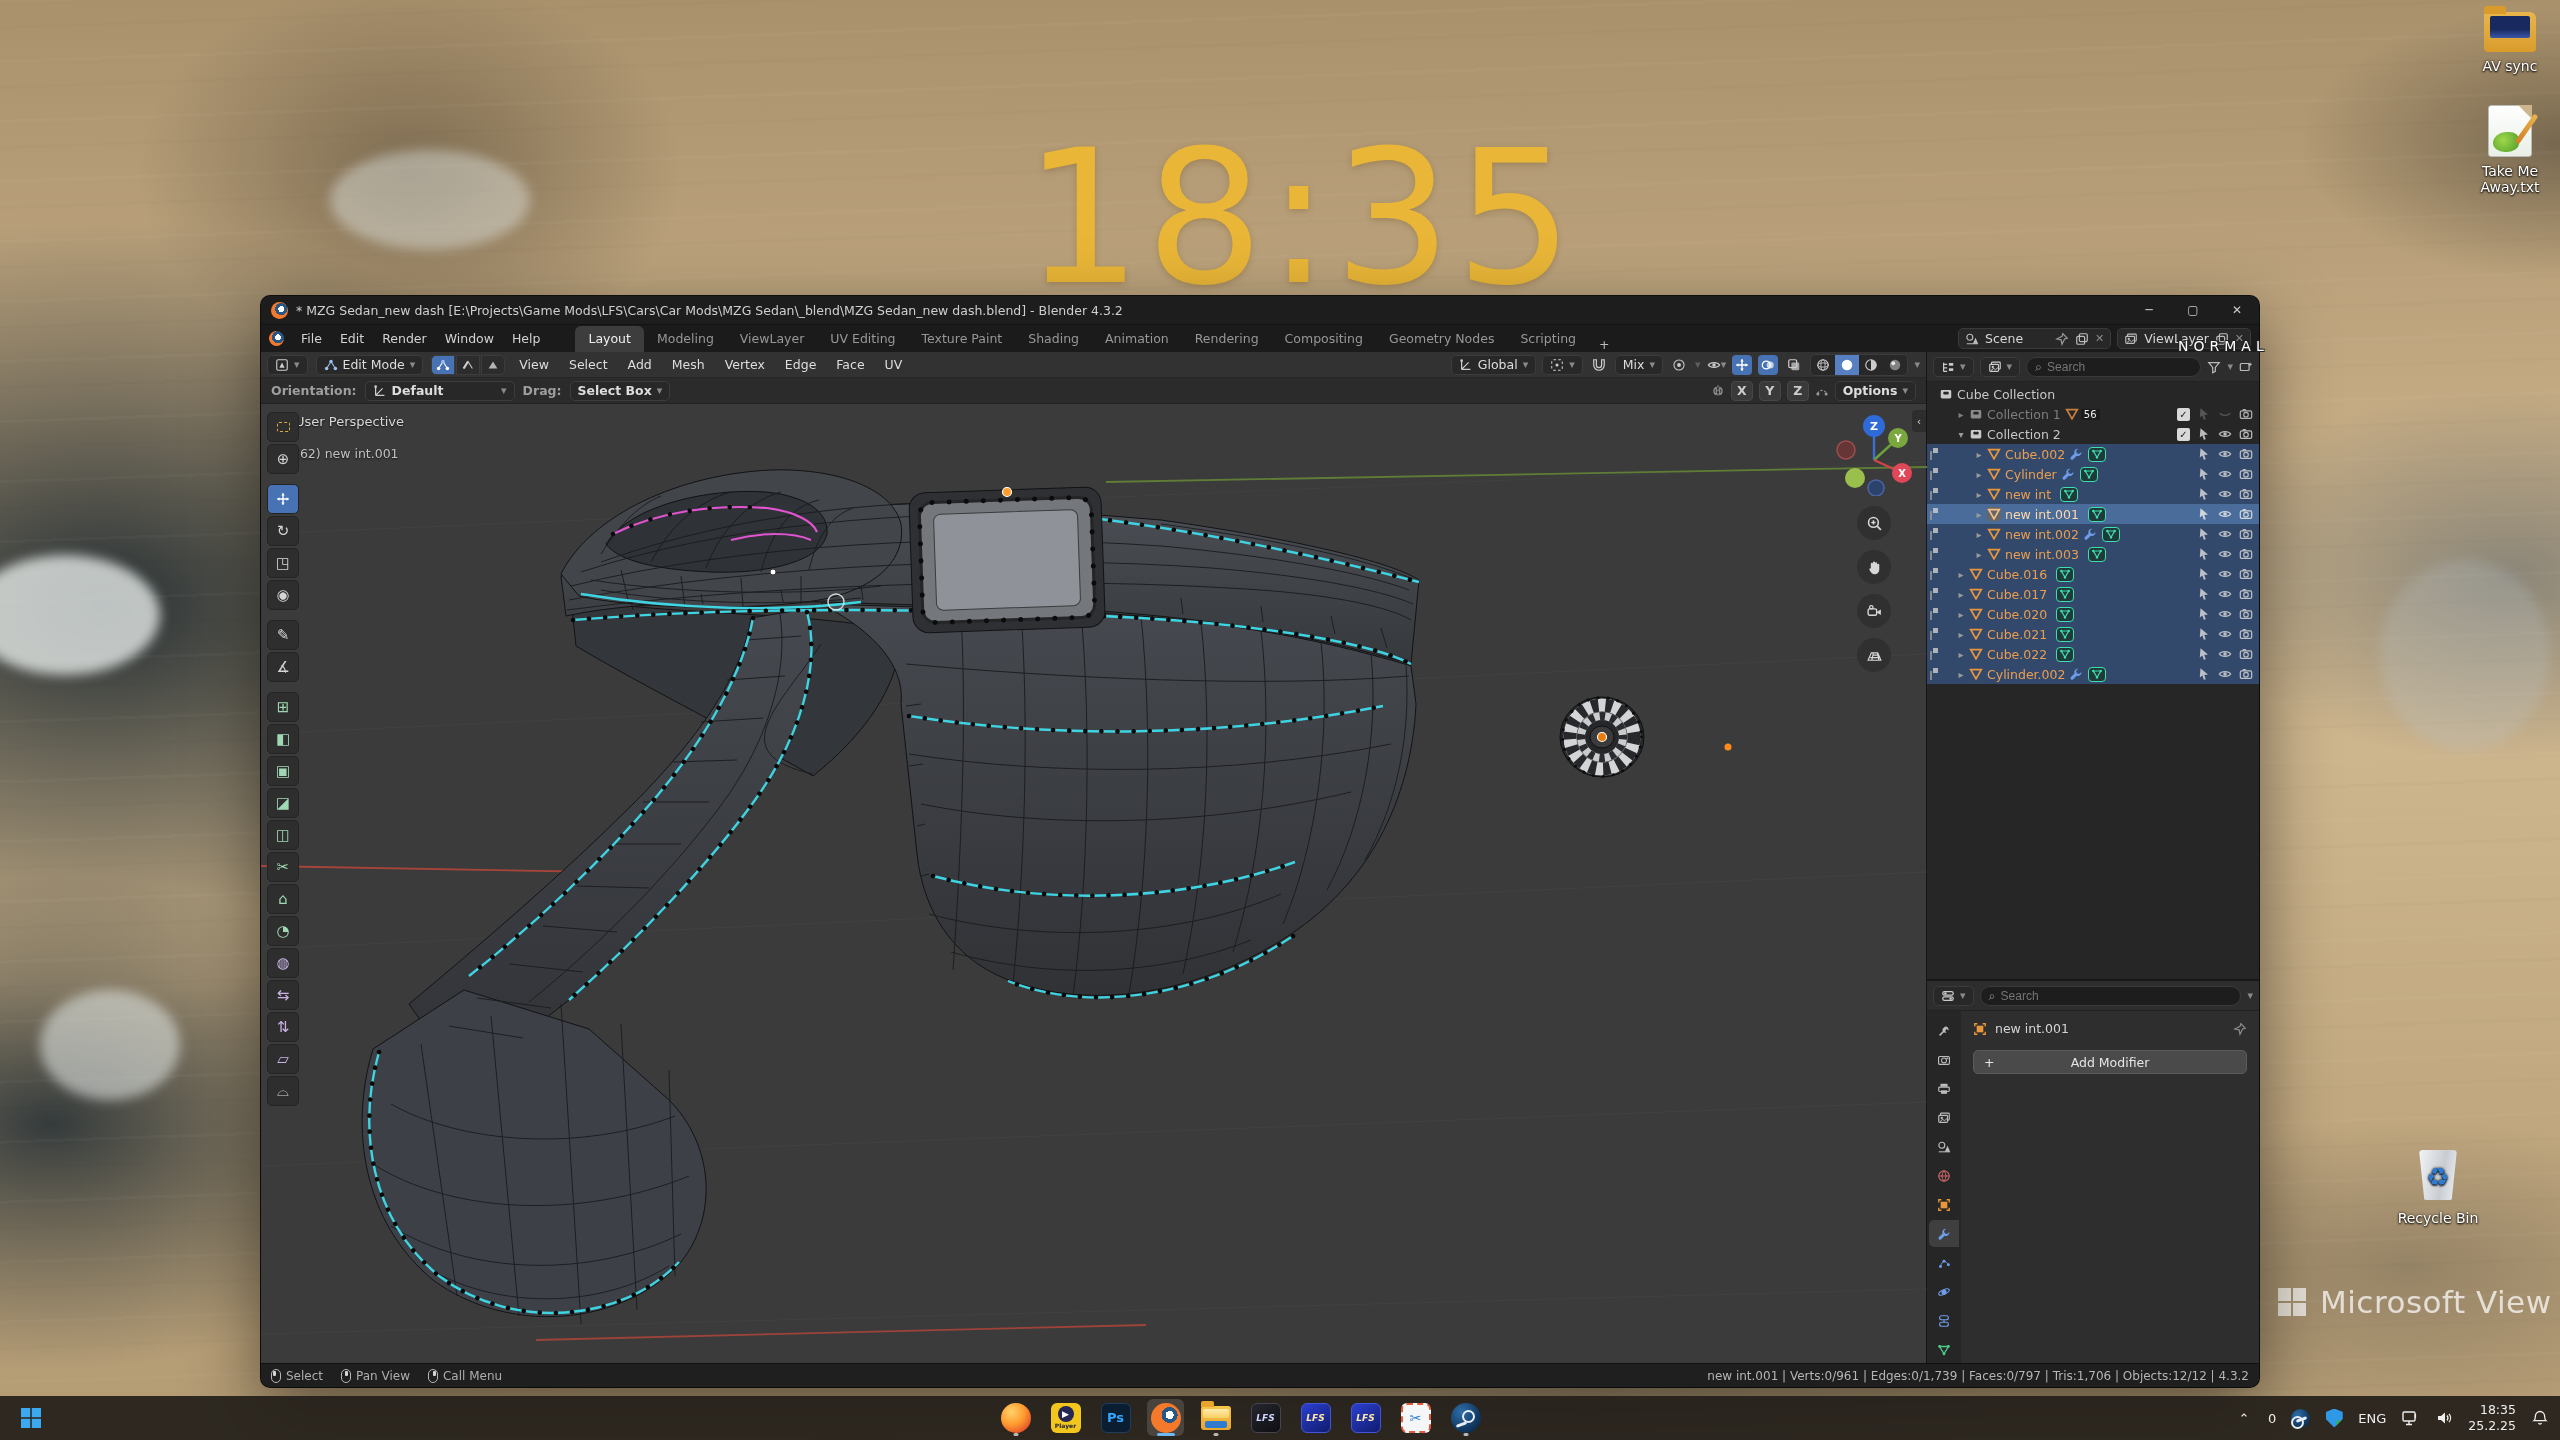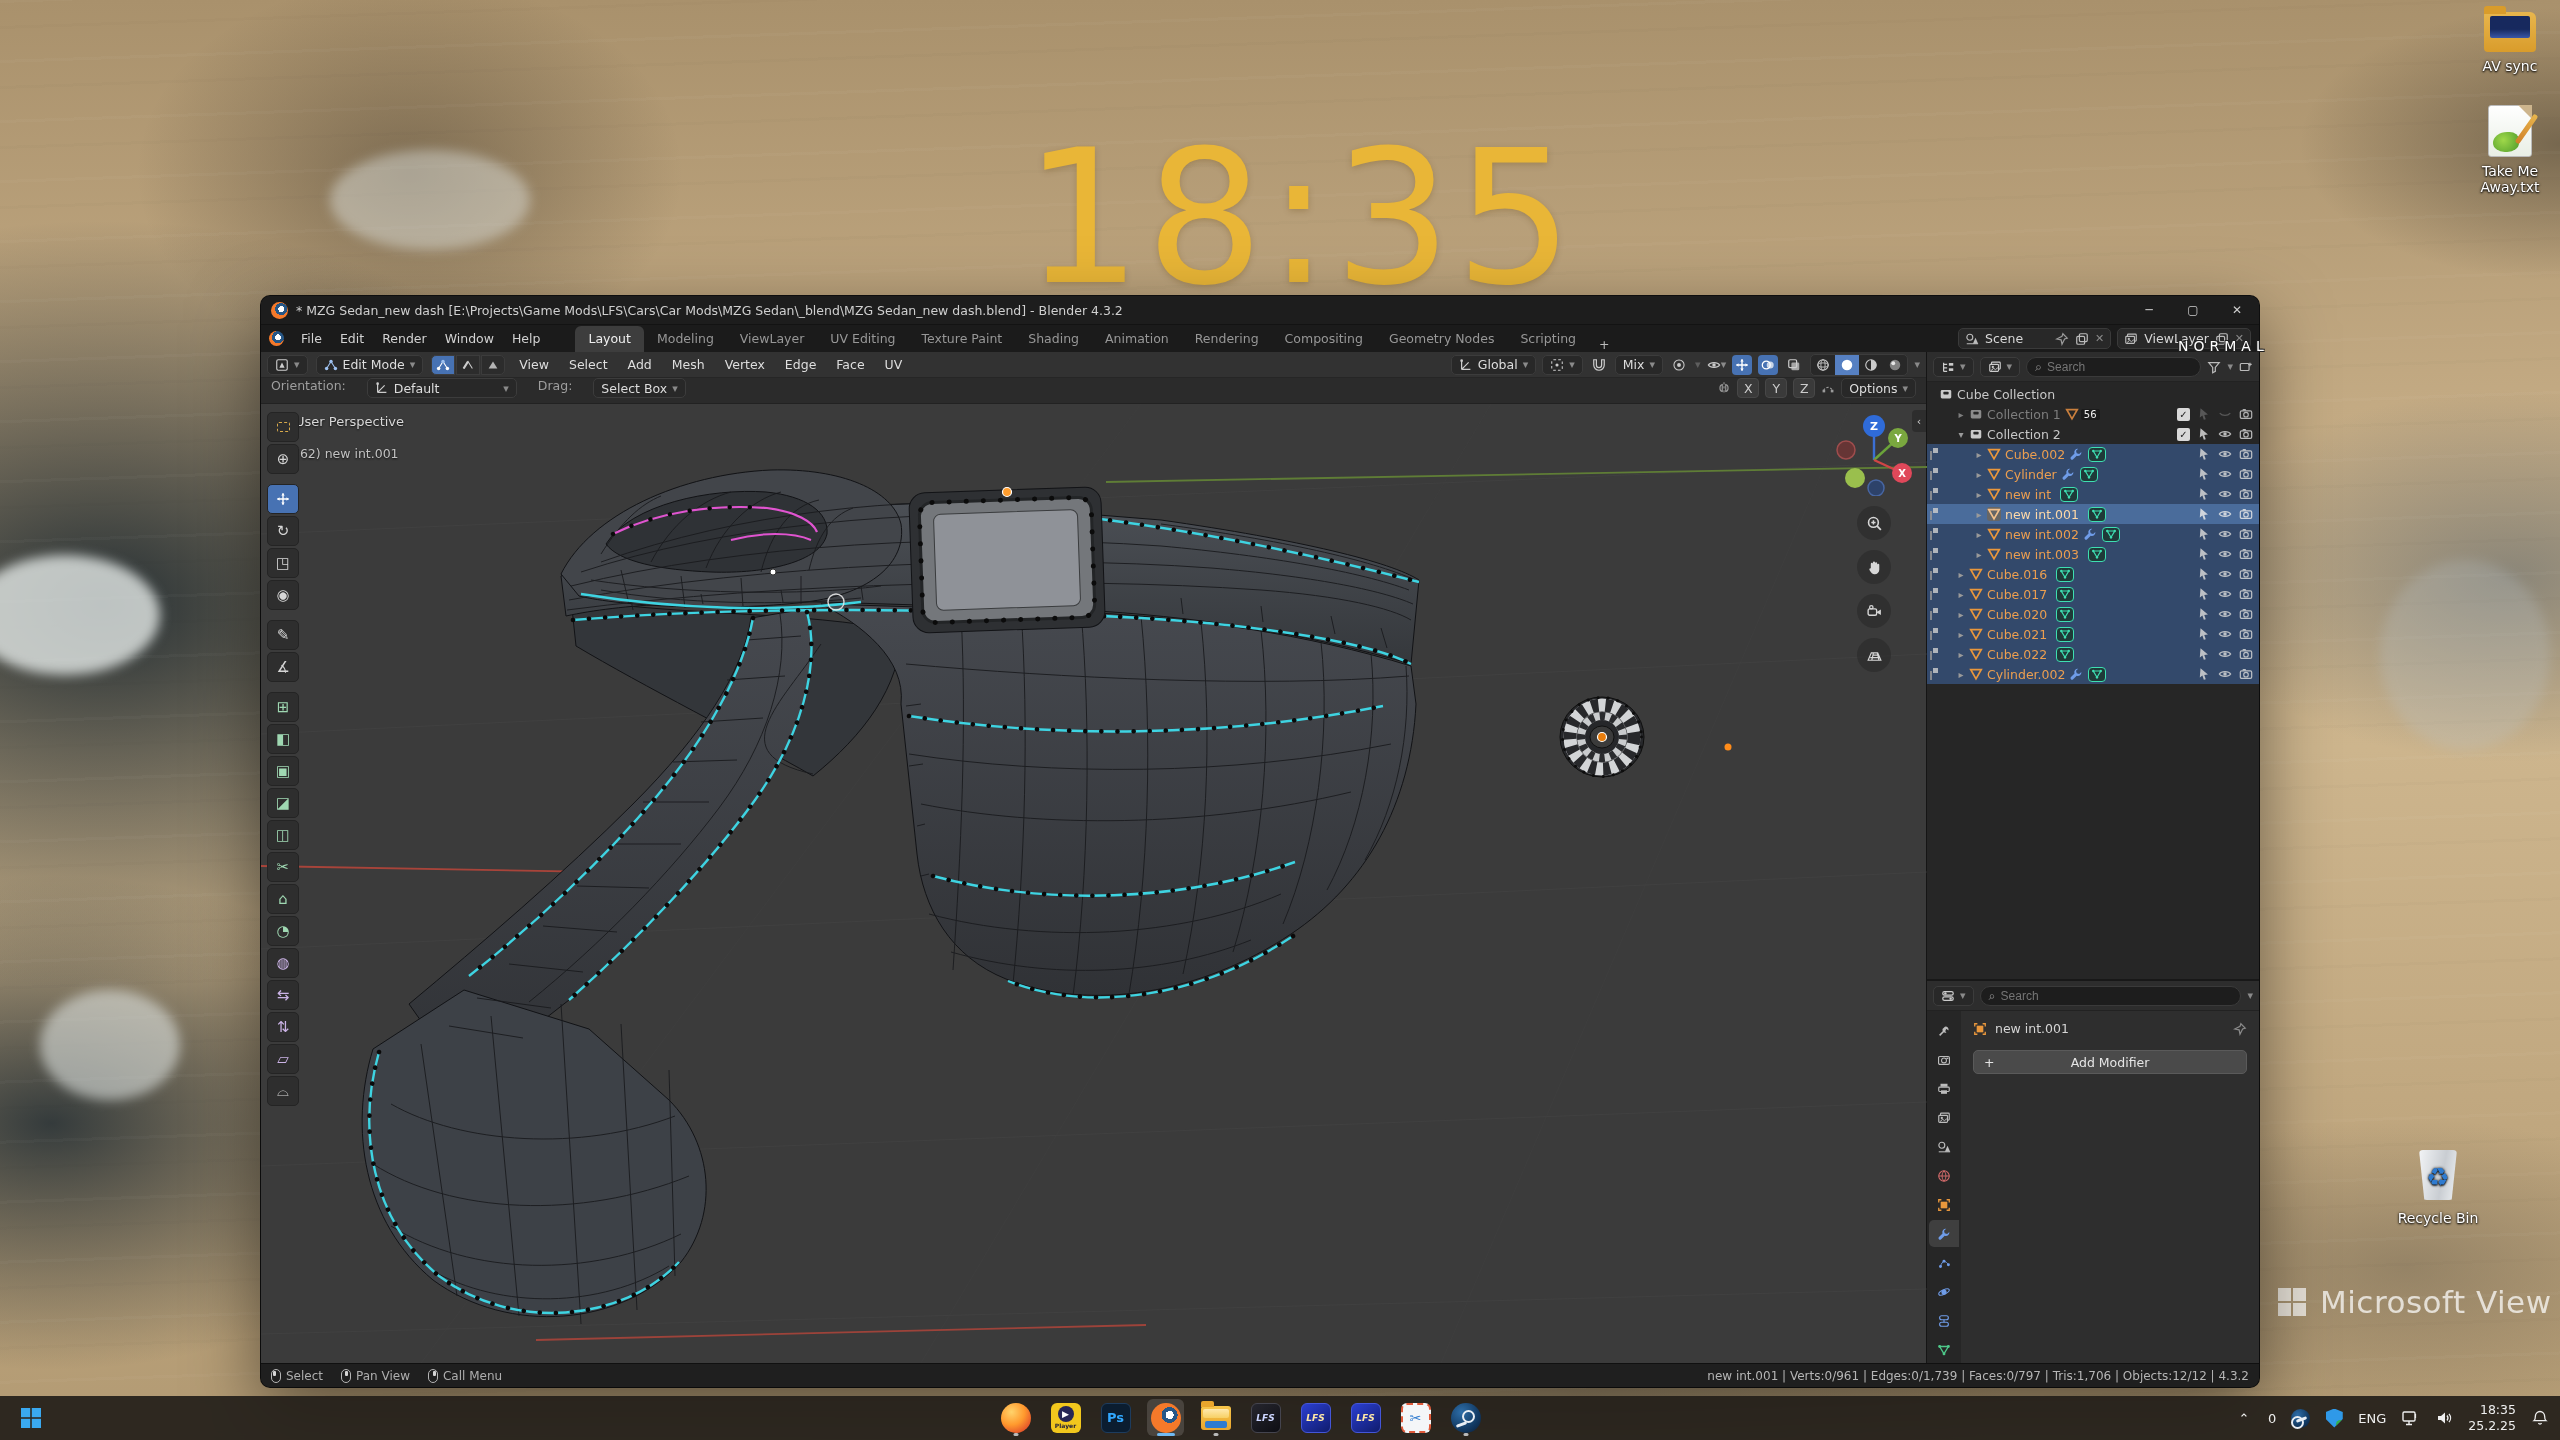--- a/index.html
+++ b/index.html
@@ -77,21 +77,21 @@
   .selmode { width:24px; height:20px; background:#2c2c2c; border:1px solid #3c3c3c; display:flex; align-items:center; justify-content:center; }
   .selmode:first-child { border-radius:5px 0 0 5px; }
   .selmode:last-child { border-radius:0 5px 5px 0; }
   .selmode.active { background:#4772b3; }
   .vph .right { margin-left:auto; display:flex; align-items:center; gap:6px; }
   .hicon { width:20px; height:20px; display:flex; align-items:center; justify-content:center; border-radius:4px; color:#ccc; }
   .hicon.on { background:#4772b3; color:#fff; }
   .shadegroup { display:flex; background:#282828; border:1px solid #3c3c3c; border-radius:5px; overflow:hidden; }
   .shadebtn { width:24px; height:20px; display:flex; align-items:center; justify-content:center; }
   .shadebtn.on { background:#5680c2; }
-  .vpt { height:26px; background:#2b2b2b; border-bottom:1px solid #222; display:flex; align-items:flex-start; padding:0 10px; gap:21px; color:#9e9e9e; }
+  .vpt { height:26px; background:#2b2b2b; border-bottom:1px solid #222; display:flex; align-items:center; padding:0 10px; gap:8px; color:#9e9e9e;font-weight:bold; }
   .vpt .right { margin-left:auto; display:flex; align-items:center; gap:6px; }
   .axbtn { width:22px; height:20px; background:#3a3a3a; border:1px solid #474747; border-radius:4px; color:#ccc; display:flex; align-items:center; justify-content:center; }
   .canvas { position:absolute; top:52px; bottom:0; left:0; right:0; }
   .vplabel { position:absolute; left:34px; top:10px; color:#d8d8d8; font-size:13px; text-shadow:0 1px 2px #111; z-index:5; }
   .vplabel .sub { color:#c2c2c2; margin-top:17px; font-size:12.5px; }
 
   
   .toolcol { position:absolute; left:6px; top:8px; width:32px; display:flex; flex-direction:column; gap:2px; z-index:6; }
   .tool { width:32px; height:30px; background:#2e2e2e; border:1px solid #242424; border-radius:5px; display:flex; align-items:center; justify-content:center; color:#d5d5d5; font-size:15px; }
   .tool.active { background:#4772b3; color:#fff; }

